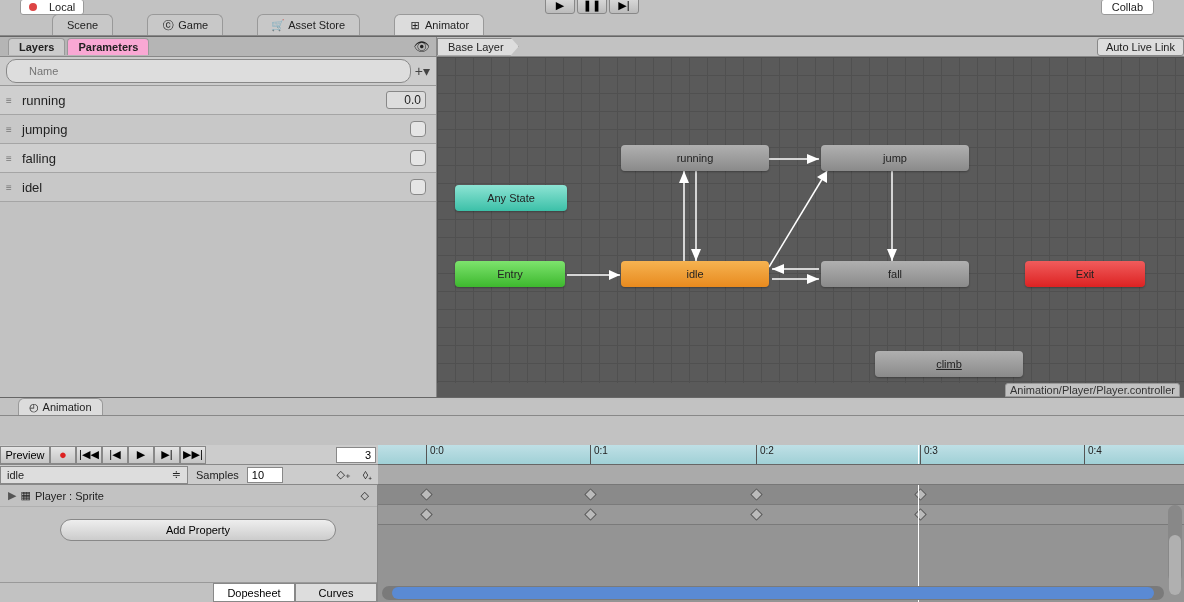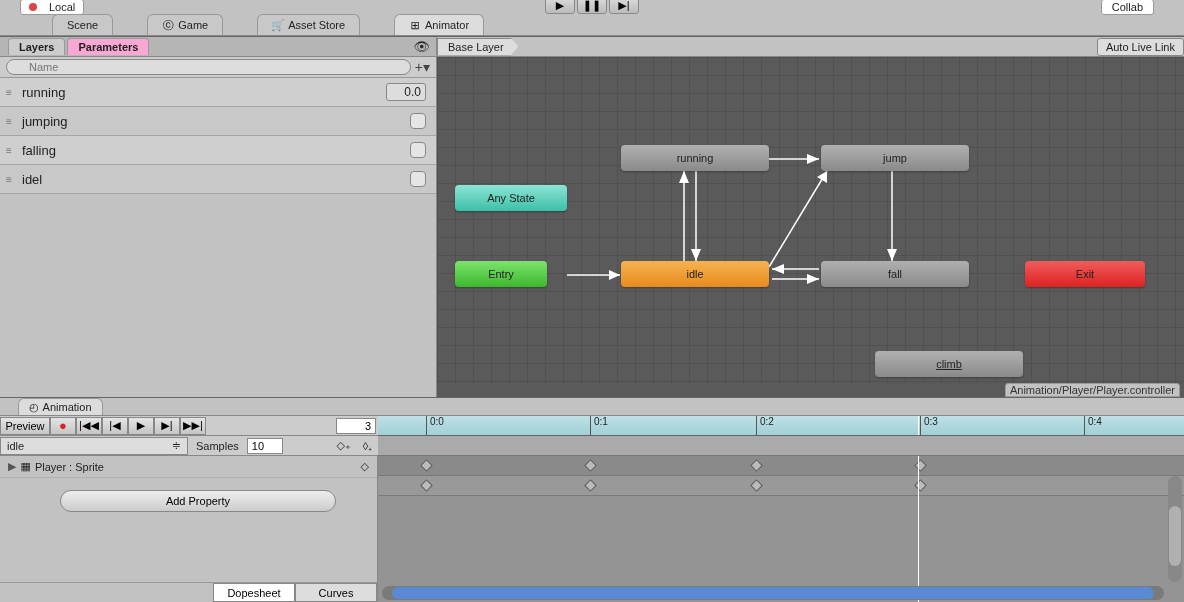--- a/index.html
+++ b/index.html
@@ -17,39 +17,39 @@
 .tab.active { background: #dcdcdc; }
 .tab .ico { width: 12px; height: 12px; display:inline-flex; align-items:center; justify-content:center;}
 
 .main-area { display: flex; height: 362px; border-top: 1px solid #666; border-bottom: 1px solid #666; }
 .left-panel { width: 437px; background: #c2c2c2; border-right: 1px solid #888; display: flex; flex-direction: column; }
 .lp-tabs { display: flex; height: 20px; align-items: center; background: #b5b5b5; border-bottom: 1px solid #888; padding-left: 8px; position: relative;}
 .lp-tab { padding: 2px 10px; background: #ccc; border: 1px solid #999; border-bottom: none; border-radius: 4px 4px 0 0; margin-right: 2px; font-weight: bold;}
 .lp-tab.active { background: #f9a8d4; }
 .eye-area { position: absolute; right: 6px; top: 2px; font-size: 13px; }
 .search-row { display:flex; align-items:center; padding: 2px 6px; background:#ccc; border-bottom:1px solid #999;}
-.search-input { flex:1; background:#ddd; border:1px solid #888; border-radius:10px; padding:1px 18px 1px 22px; height:16px; color:#666;}
+.search-input { flex:1; background:#ddd; border:1px solid #888; border-radius:10px; padding:1px 18px 1px 22px; height:24px; color:#666;}
 .add-param { margin-left:4px; font-size:14px; color:#444;}
 .param-row { display:flex; align-items:center; height:29px; padding: 0 10px 0 6px; border-bottom: 1px solid #a5a5a5; background: #c8c8c8;}
 .param-row:nth-child(odd){ background:#cfcfcf;}
 .param-row .drag { width:16px; color:#777; font-size:10px;}
 .param-row .name { flex:1; font-size:13px;}
 .param-row .val { width:40px; text-align:right; background:#ddd; border:1px solid #888; border-radius:3px; padding:1px 4px; font-size:12px;}
 .param-row .check { width:16px; height:16px; background:#e5e5e5; border:1px solid #888; border-radius:4px;}
 
 .graph-panel { flex:1; background:#5a5a5a; position:relative; }
 .breadcrumb-row { height:20px; background:#c2c2c2; display:flex; align-items:center; border-bottom:1px solid #888;}
 .breadcrumb { background:#ddd; border:1px solid #888; padding:2px 14px 2px 10px; clip-path: polygon(0 0, calc(100% - 8px) 0, 100% 50%, calc(100% - 8px) 100%, 0 100%);}
 .autolink { margin-left:auto; background:#ddd; border:1px solid #888; padding:2px 8px; border-radius:3px; font-size:11px;}
 .graph-canvas { position:absolute; top:20px; left:0; right:0; bottom:14px; background:#5a5a5a; background-image: linear-gradient(#505050 1px, transparent 1px), linear-gradient(90deg, #505050 1px, transparent 1px); background-size: 18px 18px;}
 
 .state { position:absolute; width:148px; height:26px; border-radius:4px; display:flex; align-items:center; justify-content:center; font-size:11px; color:#222; box-shadow:0 1px 2px rgba(0,0,0,0.3);}
 .state.grey { background:linear-gradient(#b0b0b0,#8a8a8a);}
 .state.teal { background:linear-gradient(#8de4d4,#3cc0a8); width:112px;}
-.state.green { background:linear-gradient(#7de36d,#3db82e); width:92px;text-align:center;}
+.state.green { background:linear-gradient(#7de36d,#3db82e); width:110px;text-align:center;}
 .state.orange { background:linear-gradient(#f6b351,#e88a1e);}
 .state.red { background:linear-gradient(#f05c5c,#d22);}
 
 svg.arrows { position:absolute; top:0; left:0; width:100%; height:100%; pointer-events:none;}
 svg.arrows line, svg.arrows path { stroke:#fff; stroke-width:1.5;}
 svg.arrows polygon { fill:#fff;}
 
 .asset-path { position:absolute; bottom:0; right:4px; height:14px; background:#c2c2c2; padding:0 4px; font-size:10px; color:#333; border:1px solid #999; border-radius:3px 3px 0 0;}
 
 .anim-panel { height: 204px; background:#c2c2c2; display:flex; flex-direction:column;}
@@ -220,21 +220,21 @@
   </div>
 </div>
 
 <div class="anim-panel">
   <div class="anim-tab-row">
     <div class="anim-tab">
         <span>◴</span>
         <span>Animation</span>
       </div>
   </div>
-  <div style="display:flex;">
+  <div style="display:flex;margin-top:29px;">
 
     <div style="width:378px;">
       <div class="anim-toolbar">
         <button class="preview-btn">
             <span>Preview</span>
           </button>
         <button>
             <span class="rec">●</span>
           </button>
         <button>

